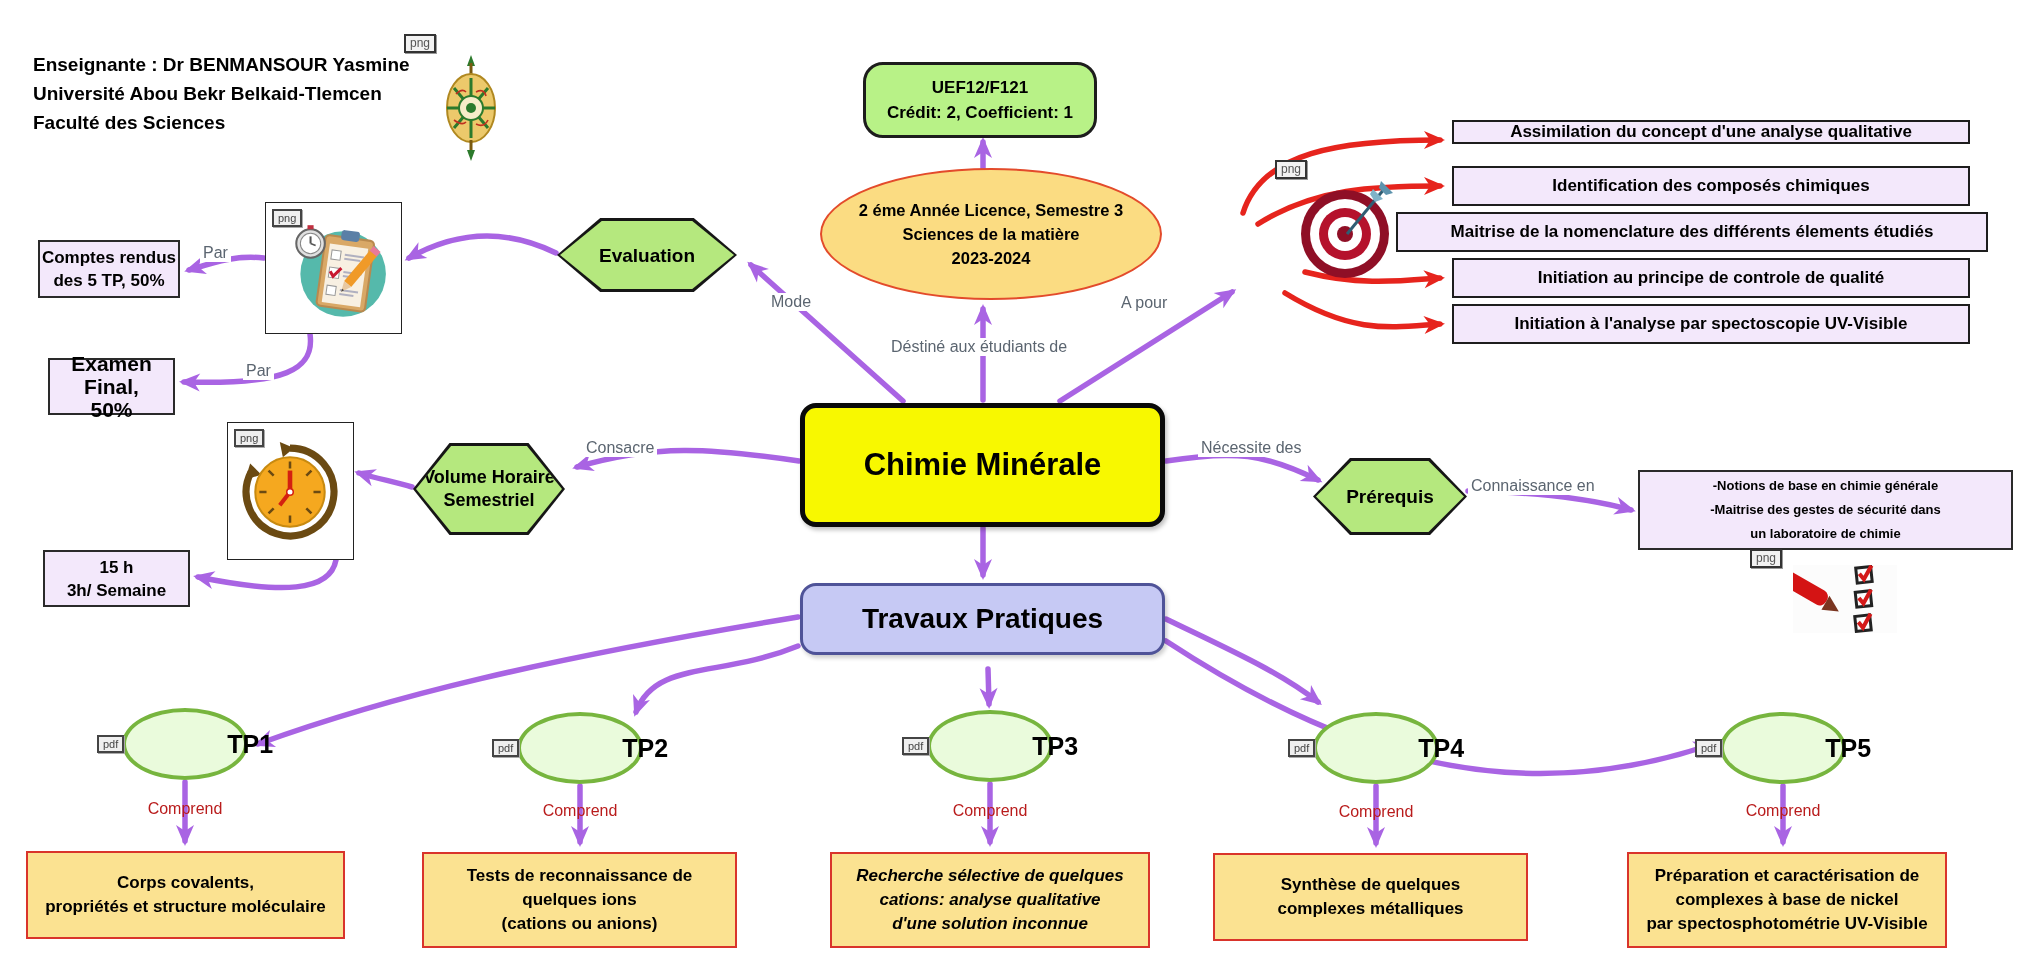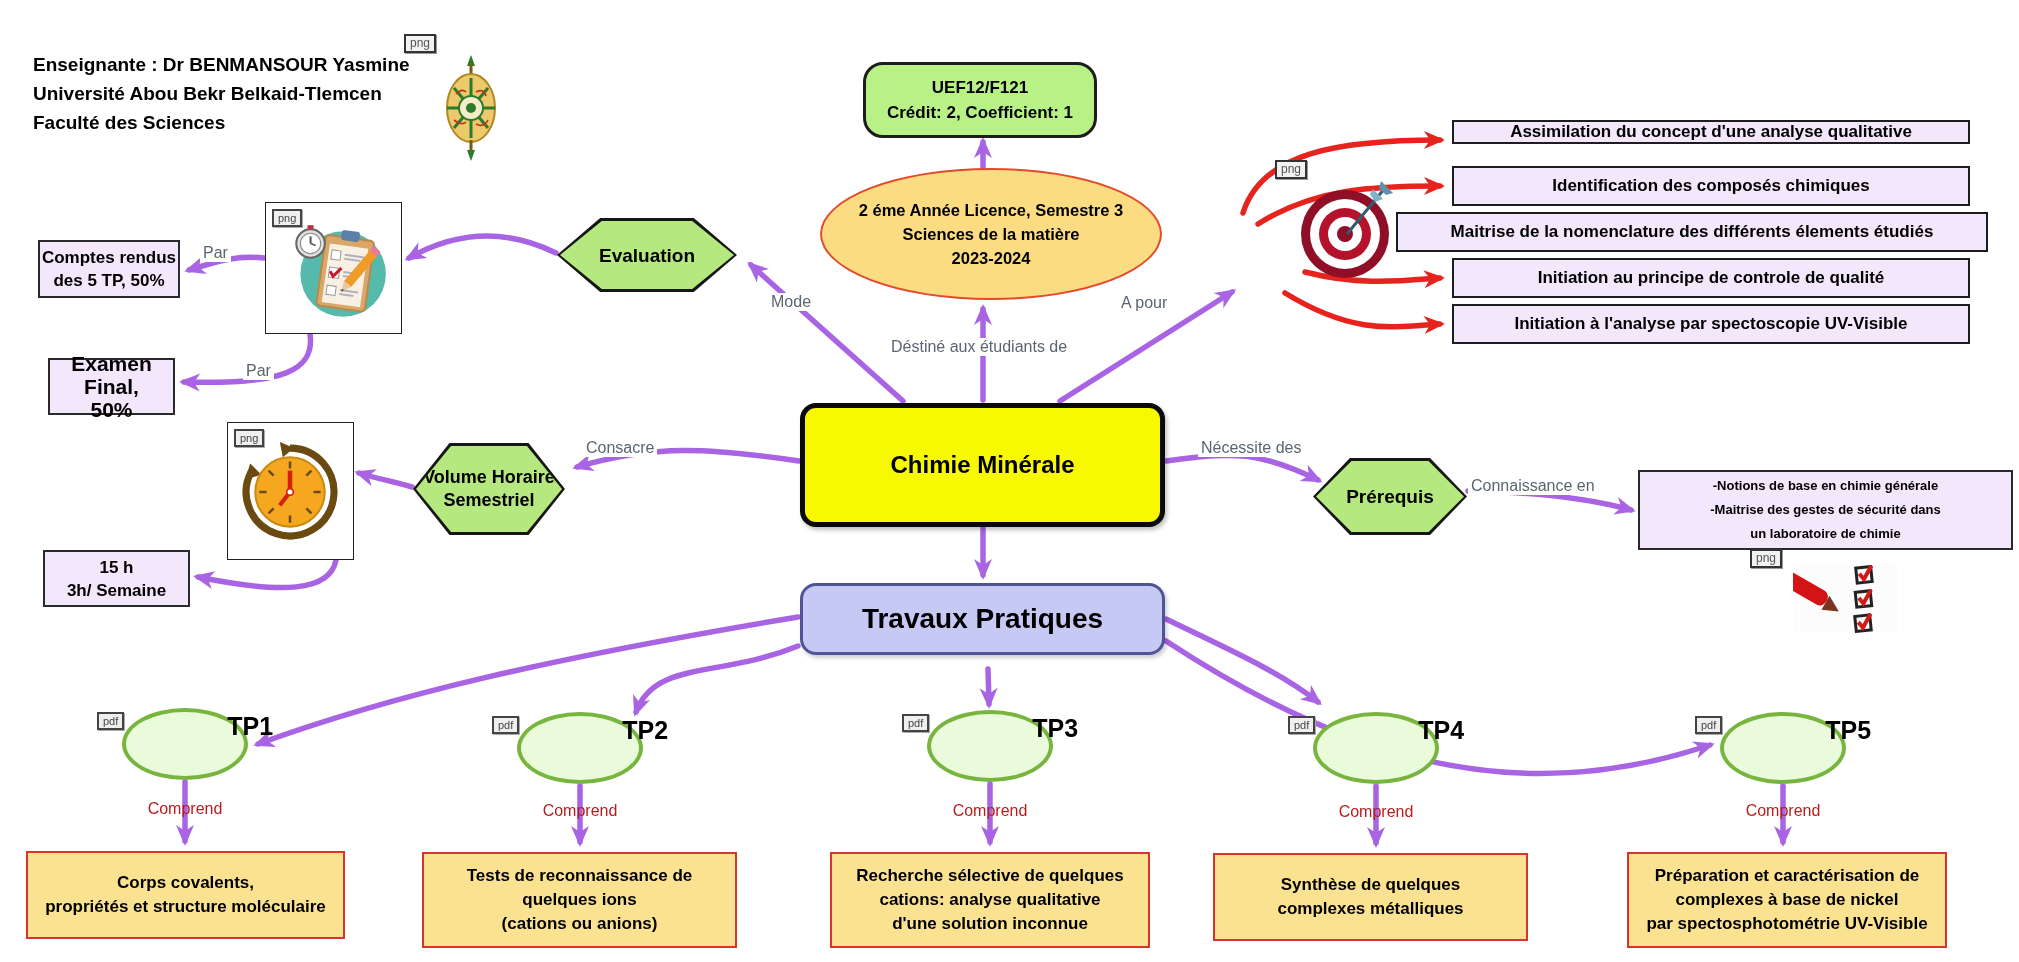--- a/index.html
+++ b/index.html
@@ -7,30 +7,30 @@
           font-family:"Liberation Sans",sans-serif;color:#000;}
   .abs{position:absolute;}
   .pre{white-space:pre-line;}
   .node{position:absolute;display:flex;align-items:center;justify-content:center;
         text-align:center;font-weight:bold;color:#000;box-sizing:border-box;}
   .lav{background:#f3e8fb;border:2px solid #2a2a2a;}
   .objbox{background:#f3e8fb;border:2px solid #1d1d1d;font-size:17px;font-weight:bold;}
   .tpbox{background:#fbe291;border:2px solid #d9342b;font-size:17px;line-height:24px;}
   .uef{background:#b8f287;border:3px solid #1d1d1d;border-radius:20px;font-size:17px;line-height:25px;}
   .annee{background:#fbdc82;border:2px solid #e34b2b;border-radius:50%;font-size:16.5px;line-height:24px;}
-  .chimie{background:#f8f800;border:5px solid #0a0a0a;border-radius:16px;font-size:24px;
+  .chimie{background:#f8f800;border:5px solid #0a0a0a;border-radius:16px;font-size:31px;
           box-shadow:2px 3px 4px rgba(0,0,0,.25);}
   .travaux{background:#c6c9f4;border:3px solid #4f5398;border-radius:16px;font-size:28px;
            box-shadow:2px 3px 4px rgba(0,0,0,.2);}
   .hex{position:absolute;clip-path:polygon(24% 0,76% 0,100% 50%,76% 100%,24% 100%,0 50%);background:#161616;}
   .hex-in{position:absolute;left:3px;top:3px;right:3px;bottom:3px;
           clip-path:polygon(24% 0,76% 0,100% 50%,76% 100%,24% 100%,0 50%);
           background:#b5e87e;display:flex;align-items:center;justify-content:center;
           font-weight:bold;text-align:center;font-size:19px;line-height:23px;}
-  .tpell{position:absolute;display:flex;align-items:flex-start;justify-content:center;
+  .tpell{position:absolute;display:flex;align-items:center;justify-content:center;
          background:#eafbdc;border:4px solid #77b53e;border-radius:50%;box-sizing:border-box;gap:44px;}
   .tpell .lbl{font-size:25px;font-weight:bold;}
   .tpell .div{width:2px;height:36px;background:#aac98e;margin:0 8px 0 7px;}
   .res{position:absolute;background:#f2f2f2;border:2px solid #333;font-size:12px;color:#555;
        padding:0 4px;line-height:15px;box-shadow:1px 1px 0 #999;z-index:5;}
   .res-in{background:#efefef;border:2px solid #444;font-size:11px;color:#444;
           padding:0 4px;line-height:14px;box-shadow:1px 1px 0 #aaa;}
   .frame{position:absolute;background:#fff;border:1.5px solid #222;}
   .llab{position:absolute;font-size:16px;color:#5b6570;background:#fff;padding:0 3px;z-index:4;}
   .clab{position:absolute;font-size:16px;color:#b91c1c;width:110px;text-align:center;z-index:4;}
@@ -255,21 +255,21 @@
     <span class="res-in">pdf</span>
     <span class="div"></span>
     <span class="lbl">TP5</span>
   </div>
 
   <div class="node tpbox pre" style="left:26px;top:851px;width:319px;height:88px;">Corps covalents,
 propriétés et structure moléculaire</div>
   <div class="node tpbox pre" style="left:422px;top:852px;width:315px;height:96px;text-align:center;">Tests de reconnaissance de
 quelques ions
 (cations ou anions)</div>
-  <div class="node tpbox pre" style="left:830px;top:852px;width:320px;height:96px;">Recherche sélective de quelques
+  <div class="node tpbox pre" style="left:830px;top:852px;width:320px;height:96px;font-style:italic;">Recherche sélective de quelques
 cations: analyse qualitative
 d'une solution inconnue</div>
   <div class="node tpbox pre" style="left:1213px;top:853px;width:315px;height:88px;">Synthèse de quelques
 complexes métalliques</div>
   <div class="node tpbox pre" style="left:1627px;top:852px;width:320px;height:96px;">Préparation et caractérisation de
 complexes à base de nickel
 par spectosphotométrie UV-Visible</div>
 
 </div>
 

